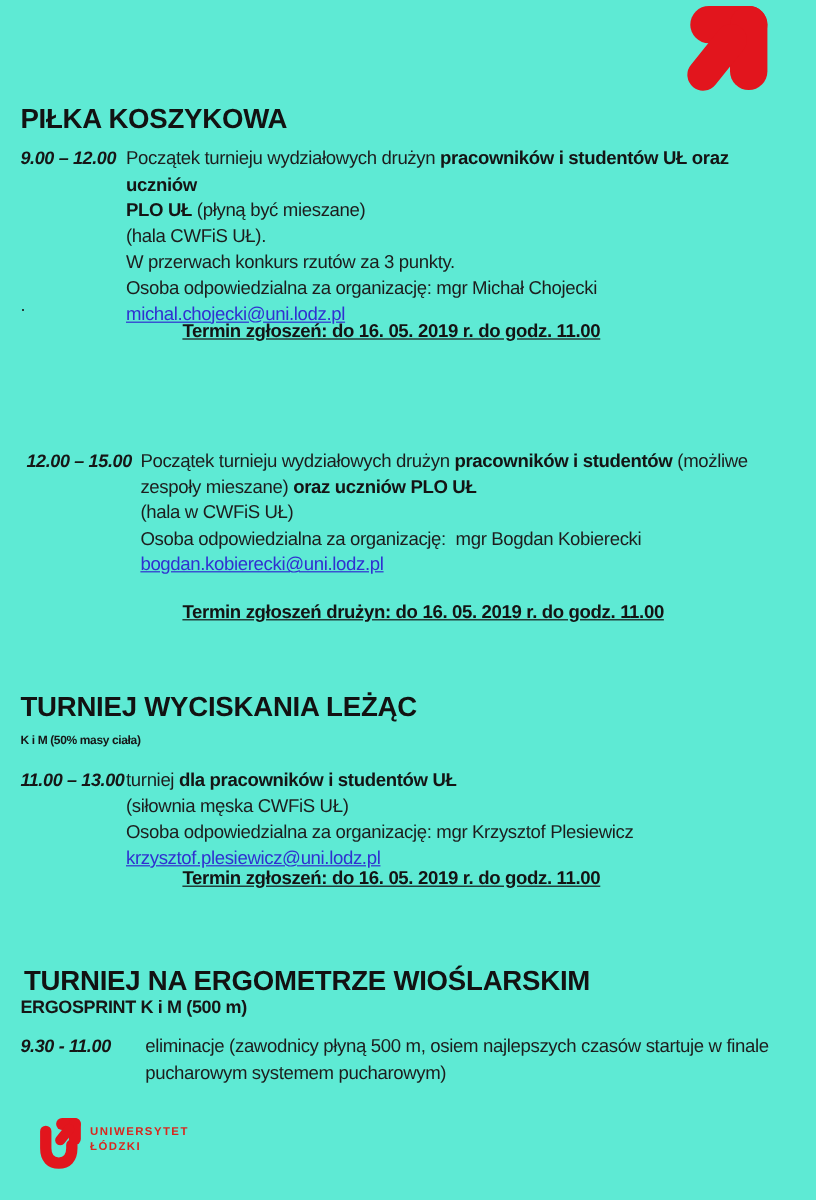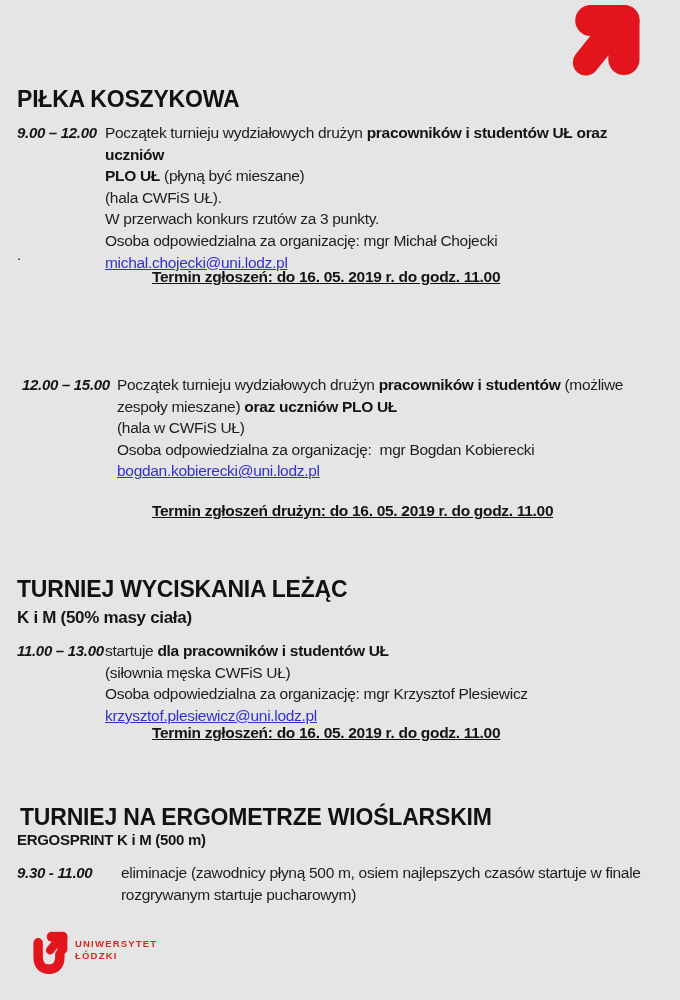--- a/index.html
+++ b/index.html
@@ -1,29 +1,29 @@
 <!DOCTYPE html>
 <html><head>
 <meta charset="utf-8">
 <style>
   html,body{margin:0;padding:0;}
   body{
     width:680px;height:1000px;background:#ffffff;
     font-family:"Liberation Sans",sans-serif;color:#1d1d1d;
   }
-  .page{position:relative;width:680px;height:1000px;overflow:hidden;background:#e5e5e5;}
+  .page{position:relative;width:680px;height:1000px;overflow:hidden;background:#5eead4;}
 
   .arrow-logo-large{position:absolute;left:563px;top:3px;width:79px;height:74px;color:#e2151d;}
 
   .section{position:absolute;left:17px;width:650px;}
   .sec-title{
     margin:0;font-size:23px;line-height:26px;font-weight:700;
     letter-spacing:-0.2px;color:#121212;
   }
-  .sec-subtitle{font-weight:700;font-size:17px;line-height:20px;letter-spacing:-0.3px;color:#161616;}
+  .sec-subtitle{font-weight:700;font-size:10px;line-height:20px;letter-spacing:-0.3px;color:#161616;}
   .rows{display:flex;}
   .time-col{
     flex:0 0 88px;font-weight:700;font-style:italic;
     font-size:15px;letter-spacing:-0.3px;line-height:21.6px;color:#161616;
   }
   .lines-col{flex:1;}
   .line{
     font-size:15.5px;line-height:21.6px;letter-spacing:-0.3px;
     white-space:pre-wrap;color:#1d1d1d;
   }
@@ -96,37 +96,37 @@
     </div>
     <div class="deadline" style="top:146px;">Termin zgłoszeń drużyn: do 16. 05. 2019 r. do godz. 11.00</div>
   </div>
 
   <div class="section" style="top:576px;">
     <h1 class="sec-title">TURNIEJ WYCISKANIA LEŻĄC</h1>
     <div class="sec-subtitle" style="margin-top:6px;">K i M (50% masy ciała)</div>
     <div class="rows" style="margin-top:12px;">
       <div class="time-col">11.00 – 13.00</div>
       <div class="lines-col">
-        <div class="line"><span>startuje </span><span class="b">dla pracowników i studentów UŁ</span></div>
+        <div class="line"><span>turniej </span><span class="b">dla pracowników i studentów UŁ</span></div>
         <div class="line"><span>(siłownia męska CWFiS UŁ)</span></div>
         <div class="line"><span>Osoba odpowiedzialna za organizację: mgr Krzysztof Plesiewicz</span></div>
         <div class="line"><a class="email-link">krzysztof.plesiewicz@uni.lodz.pl</a></div>
       </div>
     </div>
     <div class="deadline" style="top:148px;">Termin zgłoszeń: do 16. 05. 2019 r. do godz. 11.00</div>
   </div>
 
   <div class="section" style="top:804px;left:20px;">
     <h1 class="sec-title">TURNIEJ NA ERGOMETRZE WIOŚLARSKIM</h1>
     <div class="sec-subtitle" style="margin-left:-3px;font-size:15px;">ERGOSPRINT K i M (500 m)</div>
     <div class="rows" style="margin-top:12px;margin-left:-3px;gap:16px;">
       <div class="time-col">9.30 - 11.00</div>
       <div class="lines-col">
         <div class="line"><span>eliminacje (zawodnicy płyną 500 m, osiem najlepszych czasów startuje w finale</span></div>
-        <div class="line"><span>rozgrywanym startuje pucharowym)</span></div>
+        <div class="line"><span>pucharowym systemem pucharowym)</span></div>
       </div>
     </div>
   </div>
 
   <div class="footer-logo">
     <svg class="u-mark" viewBox="0 0 36 40">
       <path d="M 6.5,6 L 6.5,21 C 6.5,30 11,34 18,34 C 25,34 29.5,30 29.5,21 L 29.5,18" fill="none" stroke="currentColor" stroke-width="10" stroke-linecap="round"></path>
     </svg>
     <svg class="arrow-small" viewBox="0 0 80 76">
       <use href="#ulArrow"></use>

